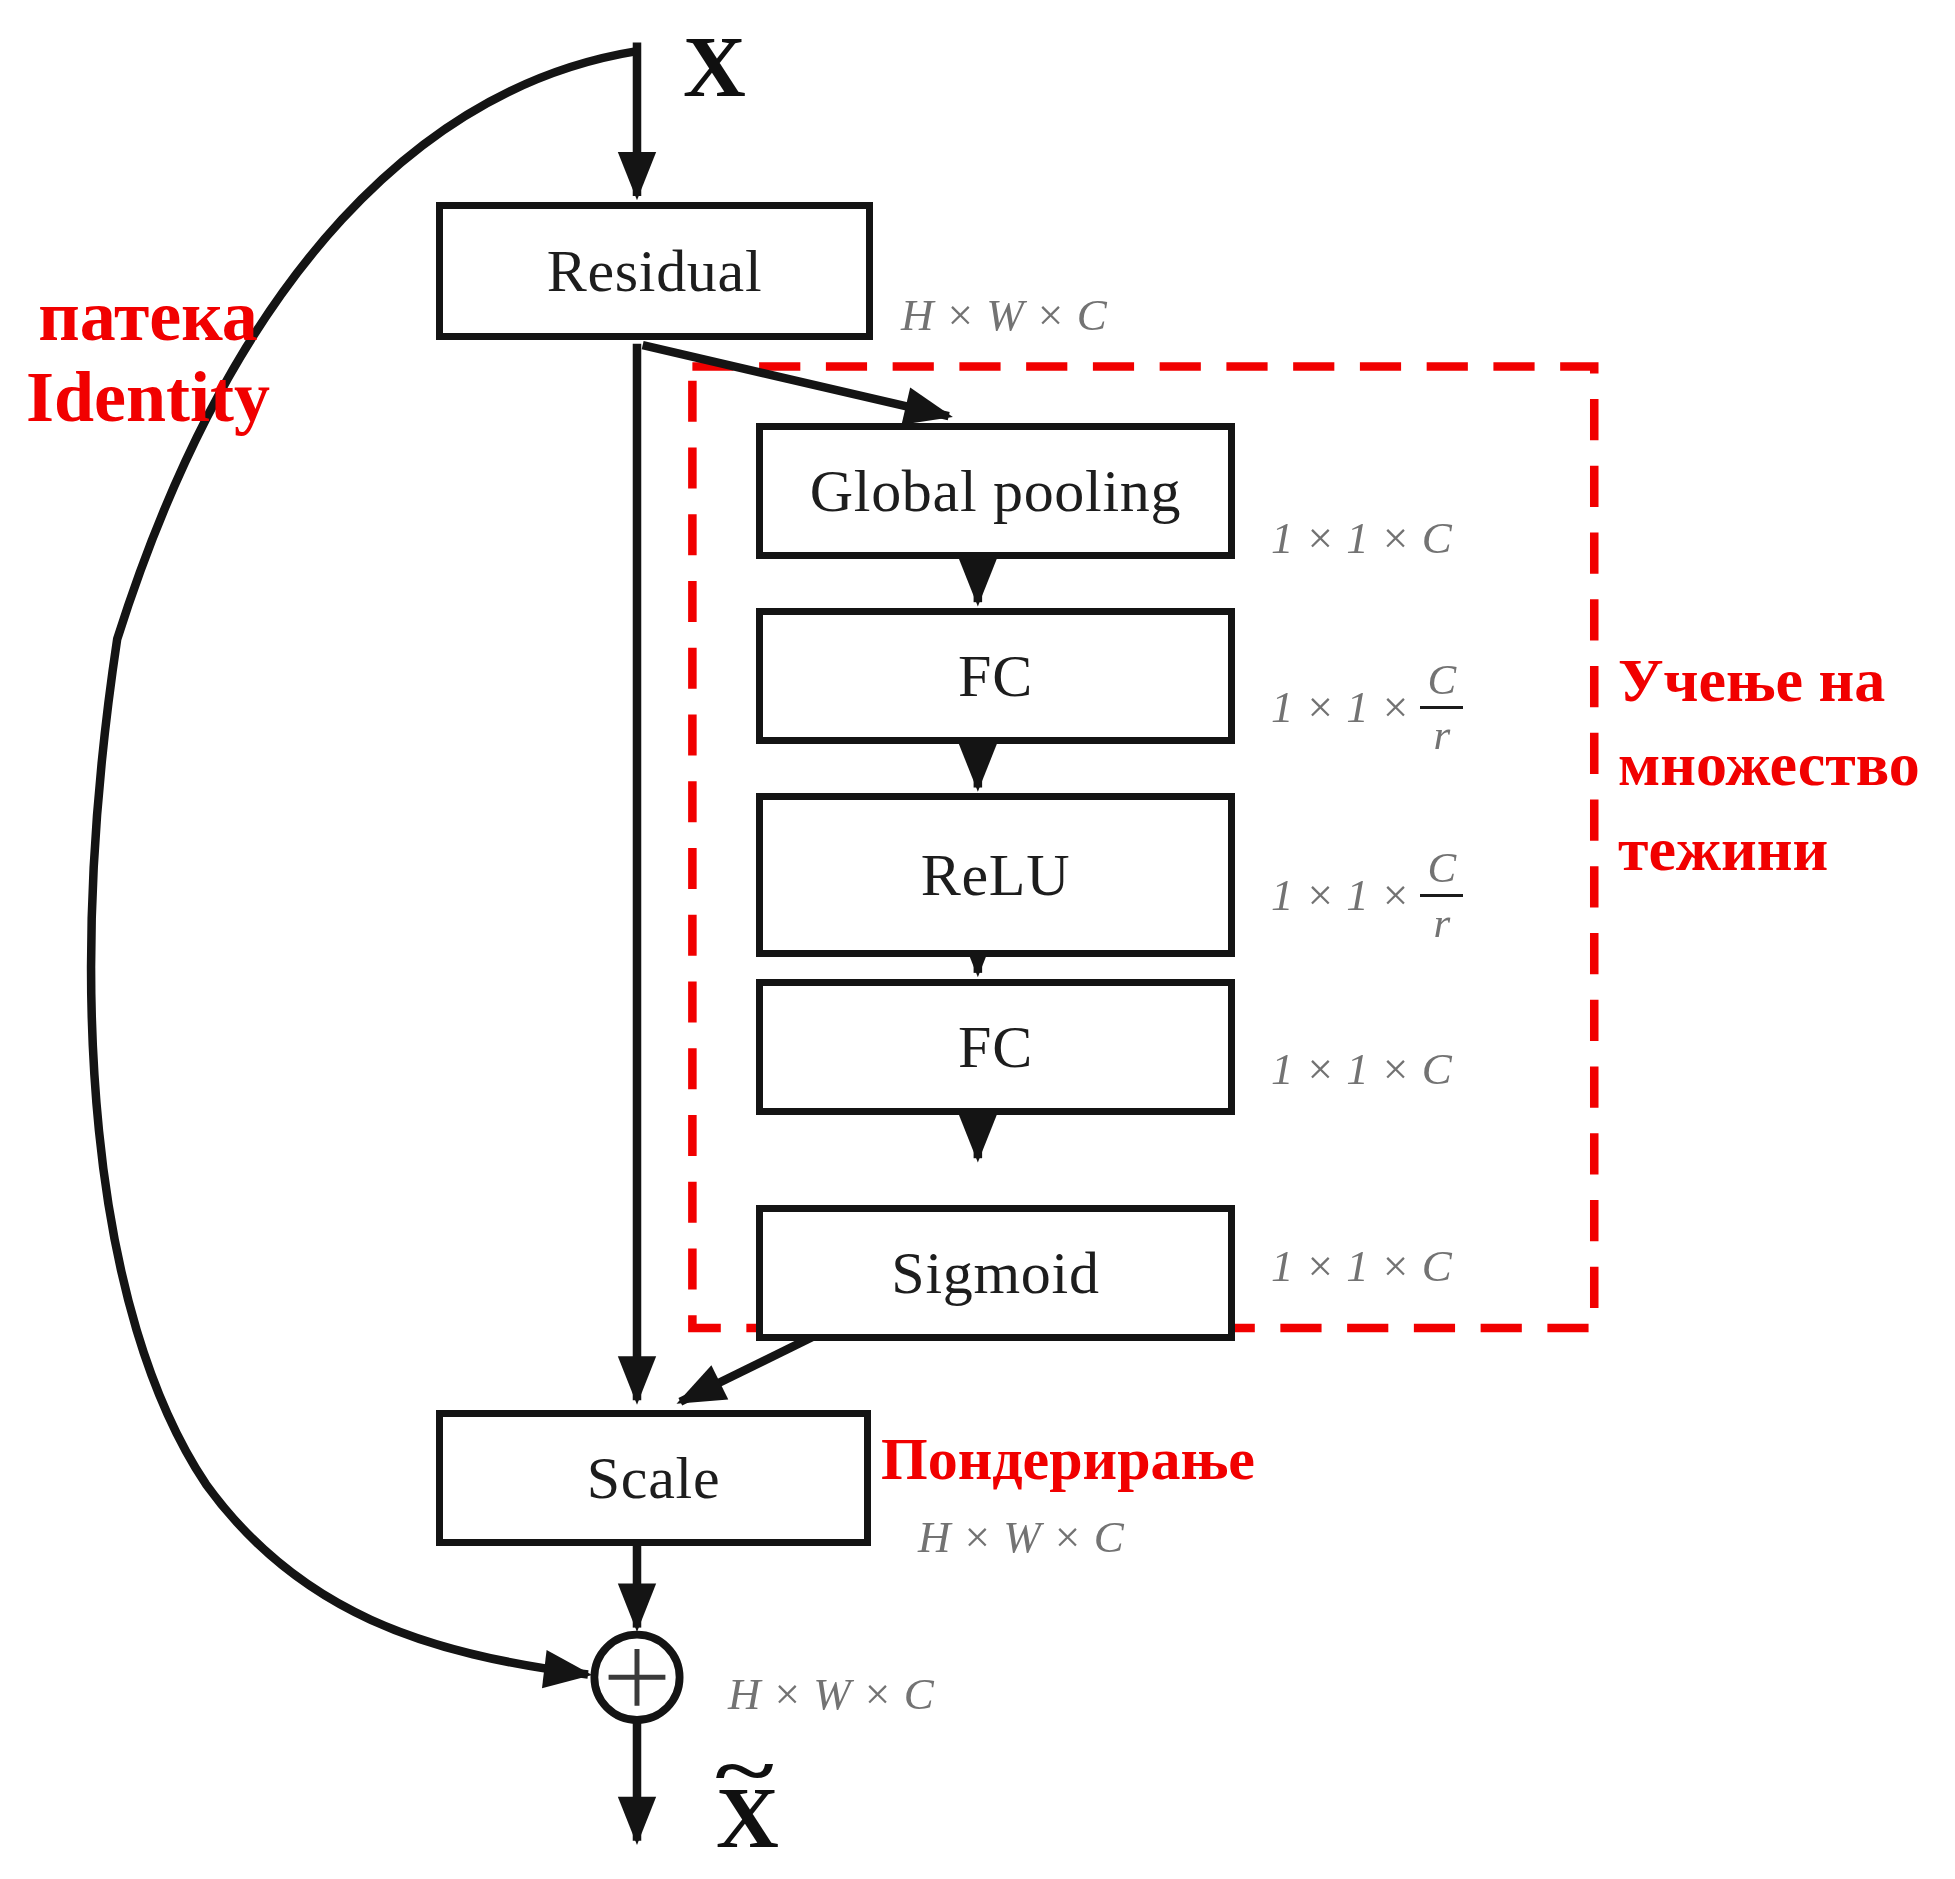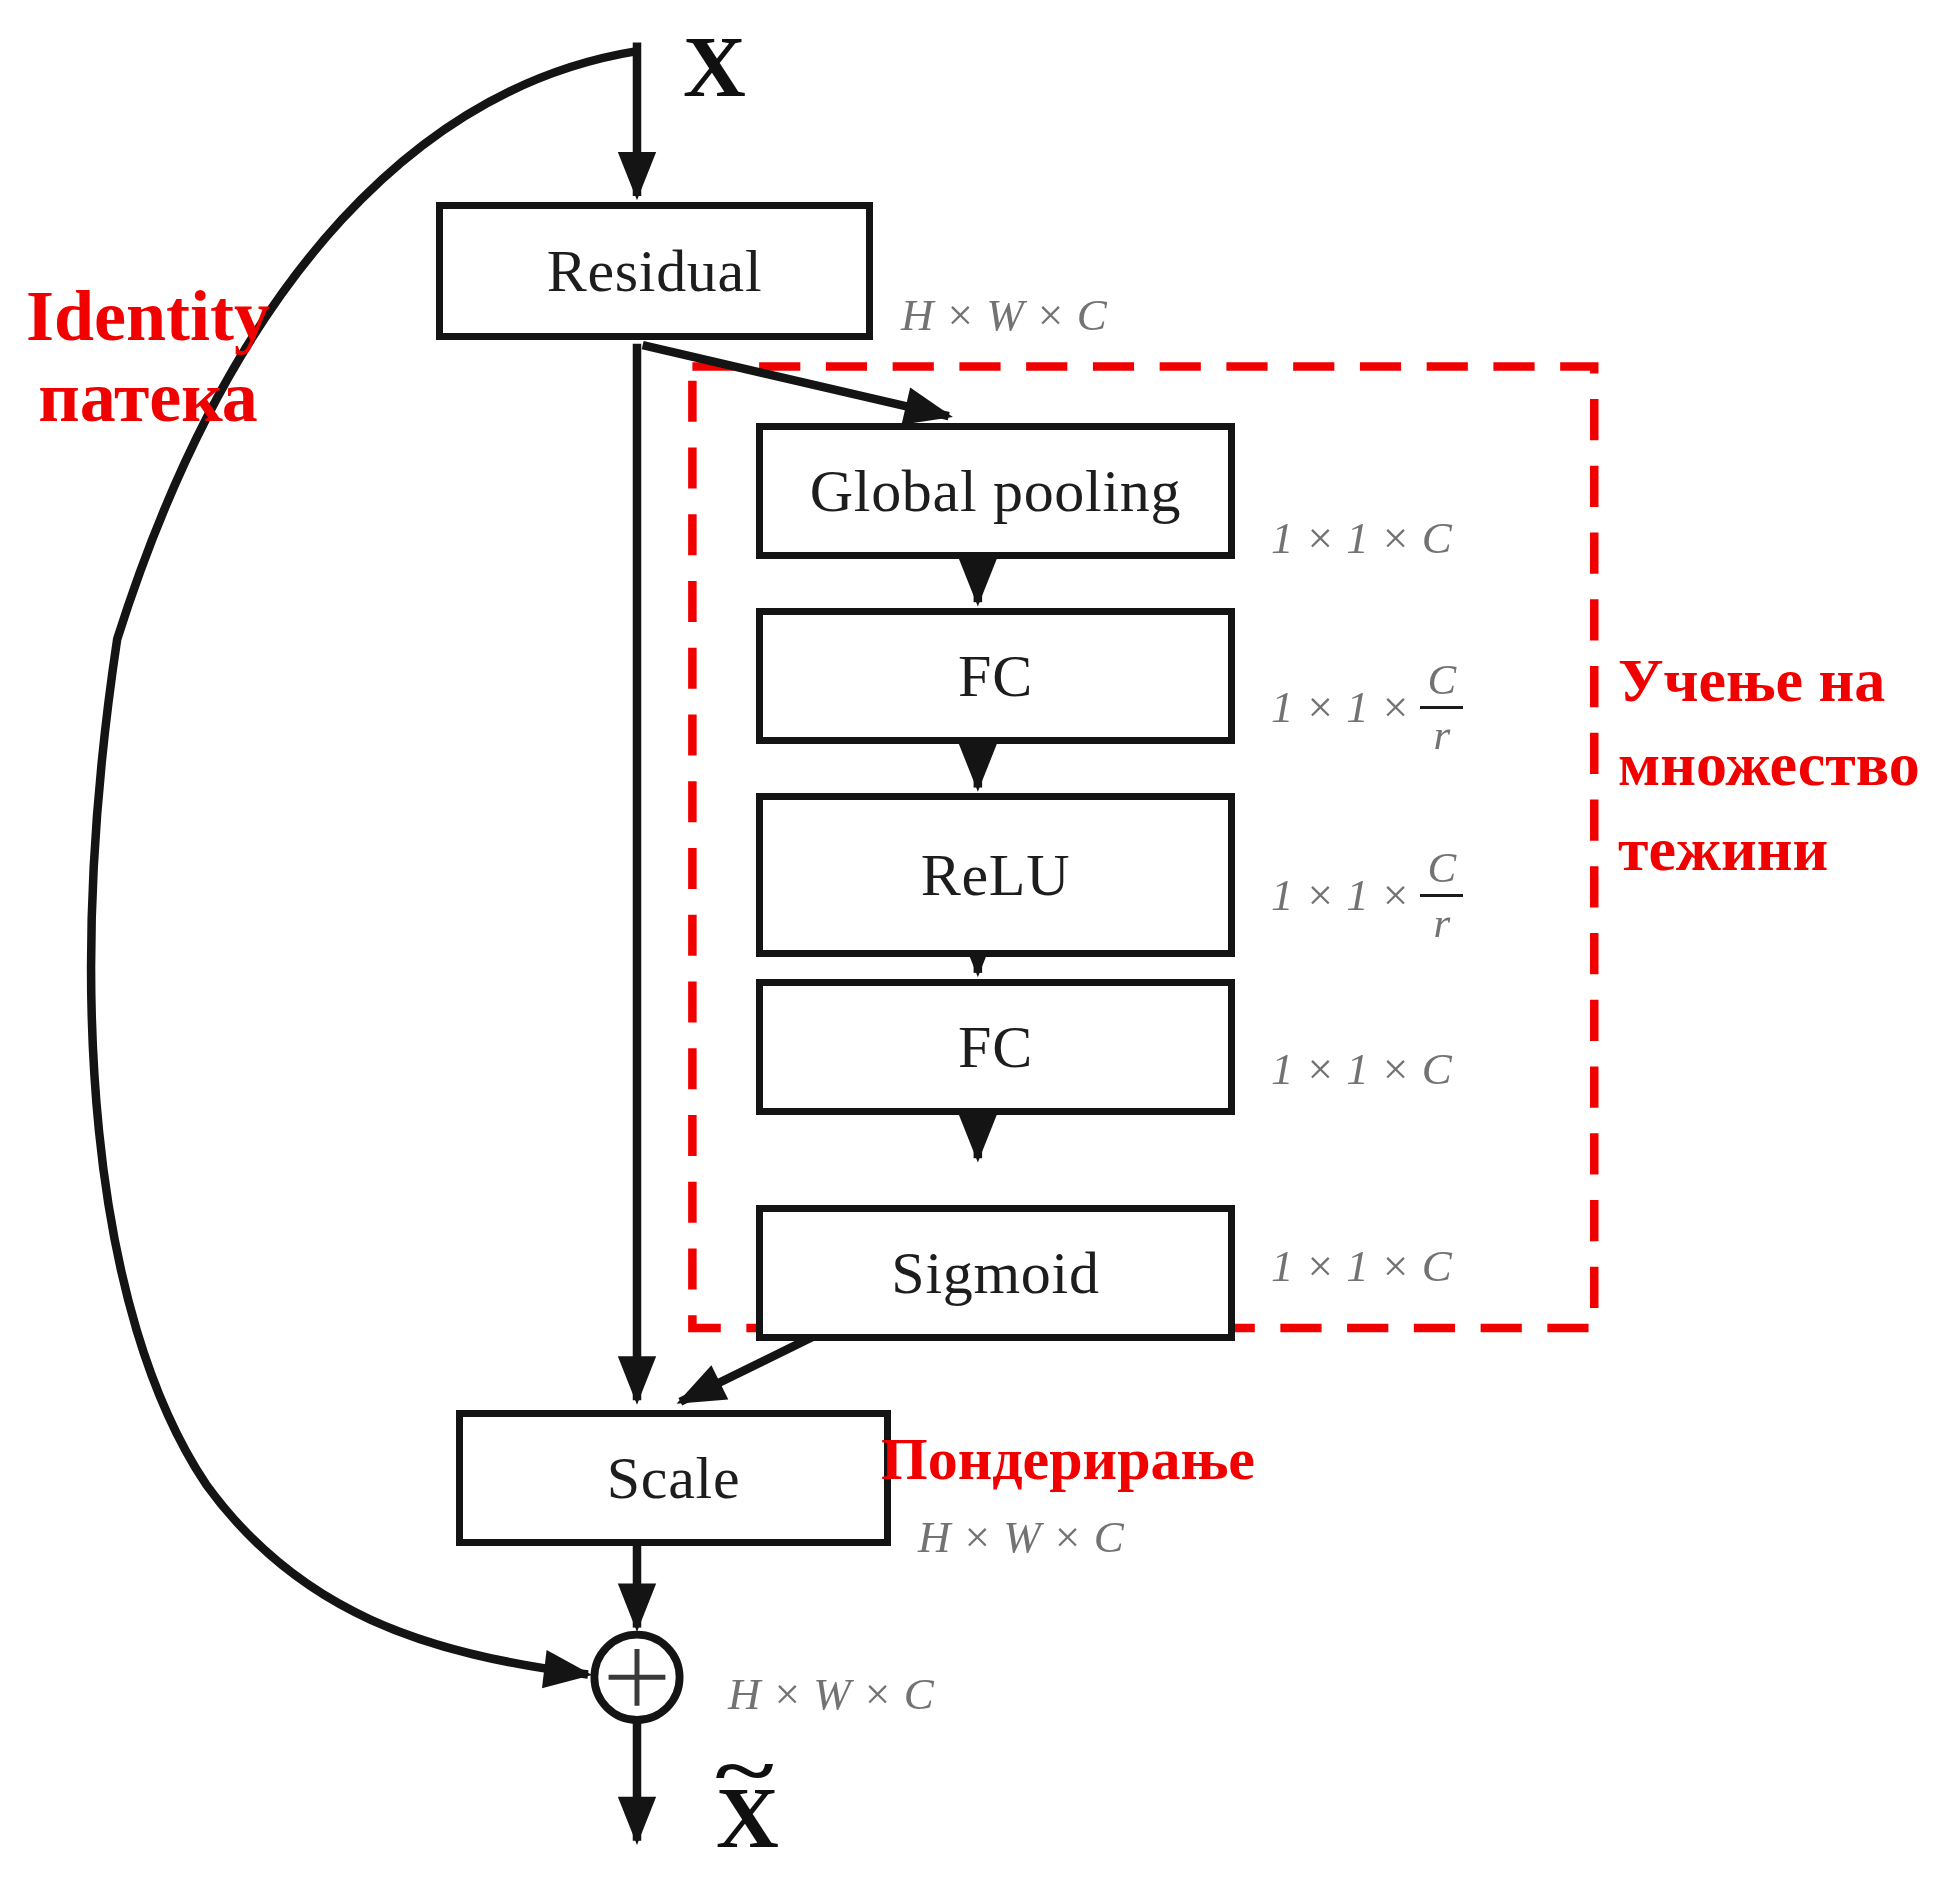--- a/index.html
+++ b/index.html
@@ -134,31 +134,31 @@
   <div class="node" style="left:739px;top:979px;width:479px;height:136px;">
     <span>FC</span>
   </div>
   <div class="dim" style="left:1271px;top:1045px;height:47px;">1 × 1 × C</div>
 
   <div class="node" style="left:739px;top:1205px;width:479px;height:136px;">
     <span>Sigmoid</span>
   </div>
   <div class="dim" style="left:1271px;top:1242px;height:47px;">1 × 1 × C</div>
 
-  <div class="node" style="left:439px;top:1410px;width:435px;height:136px;">
+  <div class="node" style="left:419px;top:1410px;width:435px;height:136px;">
     <span>Scale</span>
   </div>
   <div class="red-note weight-note">Пондерирање</div>
   <div class="dim" style="left:918px;top:1513px;height:47px;">H × W × C</div>
 
   <div class="dim" style="left:728px;top:1670px;height:47px;">H × W × C</div>
 
   <div class="red-note id-note">
+    <div>патека</div>
     <div>Identity</div>
-    <div>патека</div>
   </div>
 
   <div class="red-note learn-note">
     <div>Учење на</div>
     <div>множество</div>
     <div>тежини</div>
   </div>
 
 </div>
 

